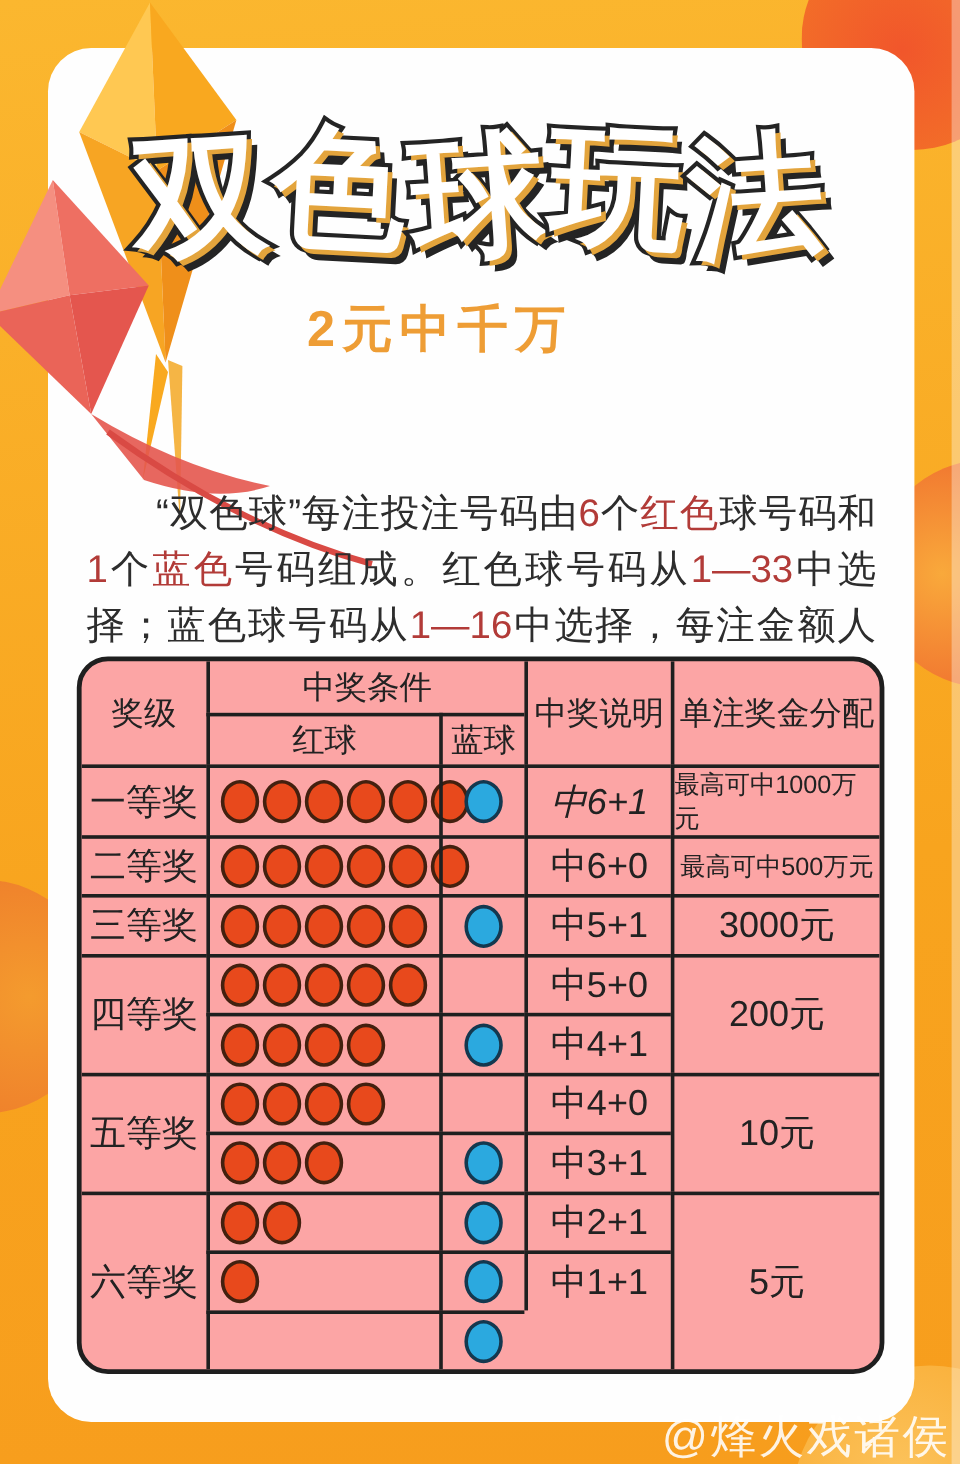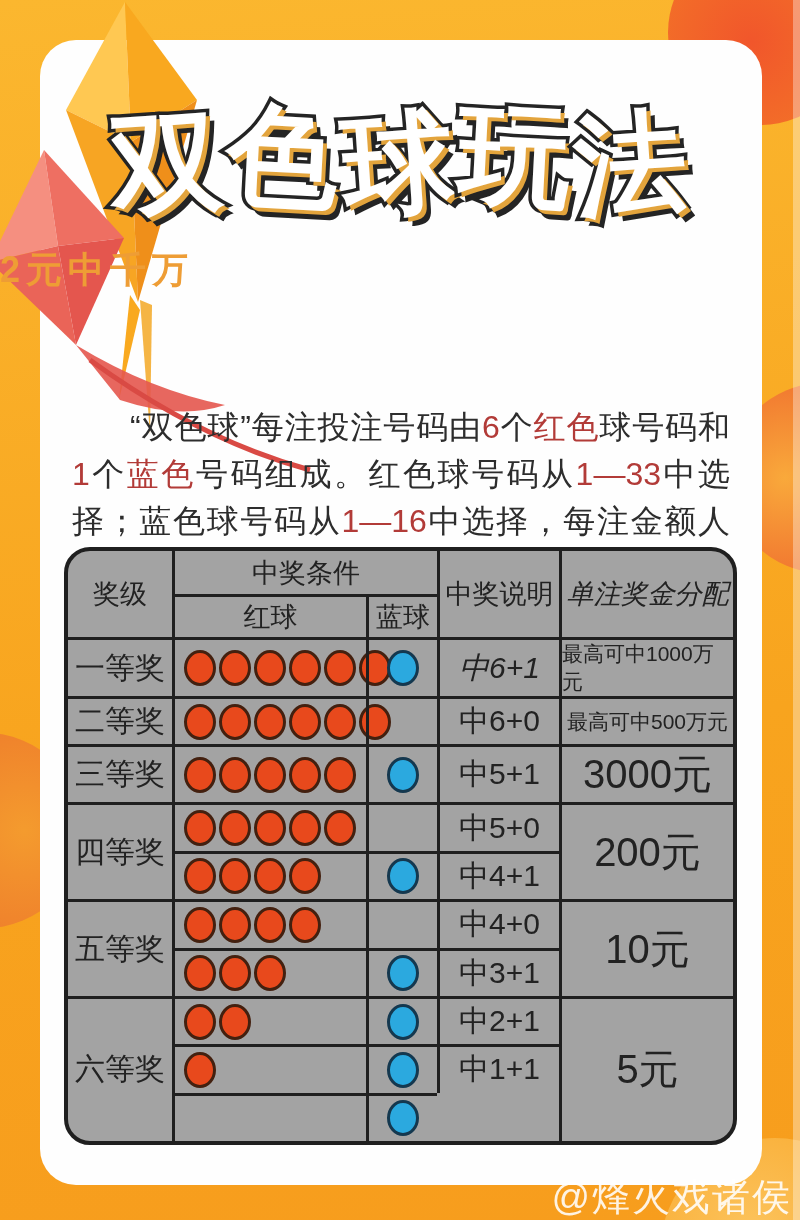--- a/index.html
+++ b/index.html
@@ -27,38 +27,38 @@
   .kites{position:absolute;left:0;top:0;width:800px;height:1220px;z-index:3;pointer-events:none;}
 
   .title{position:absolute;left:0;top:86px;width:800px;text-align:center;z-index:5;
     font-size:112px;font-weight:bold;letter-spacing:4px;color:#FFFFFF;
     -webkit-text-stroke:7px #242424;paint-order:stroke fill;
     text-shadow:4px 4px 0 #E3A43C,8px 9px 0 #242424;}
   .title .ch{display:inline-block;}
   .title .ch:nth-child(odd){transform:rotate(-4deg) translateY(3px);}
   .title .ch:nth-child(even){transform:rotate(3deg) translateY(-4px);}
 
-  .subtitle{position:absolute;left:0;top:246px;width:733px;z-index:5;
-    font-size:36px;font-weight:bold;color:var(--accent,#EE9D35);letter-spacing:6px;}
+  .subtitle{position:absolute;left:0;top:246px;width:733px;text-align:center;z-index:5;
+    font-size:42px;font-weight:bold;color:var(--accent,#EE9D35);letter-spacing:6px;}
 
   .intro{position:absolute;left:72px;top:372px;width:658px;z-index:5;
     font-size:32px;line-height:47px;color:#2D2D2D;text-align:justify;text-indent:58px;}
   .intro .hl{color:var(--hl,#B23B38);}
 
   .ptable{position:absolute;left:64px;top:547px;width:673px;height:598px;z-index:5;
     box-sizing:border-box;border:4px solid #1F1F1F;border-radius:26px;overflow:hidden;
     display:grid;grid-template-columns:104px 194px 71px 122px auto;
-    grid-template-rows:43px 43px repeat(10,1fr);background:#a3a3a3;}
+    grid-template-rows:43px 43px repeat(10,1fr);background:#fca5a5;}
   .cell{display:flex;align-items:center;justify-content:center;color:#222222;
     box-sizing:border-box;}
   .bl{border-left:3px solid #1F1F1F;}
   .bt{border-top:3px solid #1F1F1F;}
   .hdr{font-size:27px;}
   .level,.desc{font-size:30px;}
-  .prize{font-size:40px;}
+  .prize{font-size:30px;}
   .prize.small{font-size:21px;}
   .balls{justify-content:flex-start;padding-left:9px;gap:3px;}
   .balls.center{justify-content:center;padding-left:0;}
   .ball{width:32px;height:36px;border-radius:50%;box-sizing:border-box;flex:0 0 auto;}
   .ball.red{background:var(--red-ball,#E8491C);border:3px solid #43200F;}
   .ball.blue{background:var(--blue-ball,#2BA9DF);border:3px solid #14384F;}
 
   .watermark{position:absolute;right:8px;top:1172px;z-index:30;
     font-size:38px;color:rgba(255,255,255,0.88);letter-spacing:2px;}
 </style>
@@ -94,21 +94,21 @@
 <div class="subtitle">2元中千万</div>
 
 <p class="intro"><span>“双色球”每注投注号码由</span><span class="hl">6</span><span>个</span><span class="hl">红色</span><span>球号码和</span><span class="hl">1</span><span>个</span><span class="hl">蓝色</span><span>号码组成。红色球号码从</span><span class="hl">1—33</span><span>中选择；蓝色球号码从</span><span class="hl">1—16</span><span>中选择，每注金额人民币</span><span class="hl">2元</span><span>。</span></p>
 
 <div class="ptable" id="prize-table">
     <div class="cell hdr" style="grid-area: 1 / 1 / span 2;">奖级</div>
     <div class="cell hdr bl bt" style="grid-area: 2 / 2;">红球</div>
     <div class="cell hdr bl" style="grid-area: 1 / 2 / auto / span 2;">中奖条件</div>
     <div class="cell hdr bl bt" style="grid-area: 2 / 3; font-family: Liberation Serif, serif;">蓝球</div>
     <div class="cell hdr bl" style="grid-area: 1 / 4 / span 2;">中奖说明</div>
-    <div class="cell hdr bl" style="grid-area: 1 / 5 / span 2; font-style: italic;">单注奖金分配</div>
+    <div class="cell hdr bl" style="grid-area: 1 / 5 / span 2;">单注奖金分配</div>
     <div class="cell bt level" style="grid-area: 3 / 1 / span 1;">一等奖</div>
     <div class="cell bl bt balls" style="grid-area: 3 / 2;">
       <span class="ball red"></span>
       <span class="ball red"></span>
       <span class="ball red"></span>
       <span class="ball red"></span>
       <span class="ball red"></span>
       <span class="ball red"></span>
     </div>
     <div class="cell bl bt balls center" style="grid-area: 3 / 3;">

